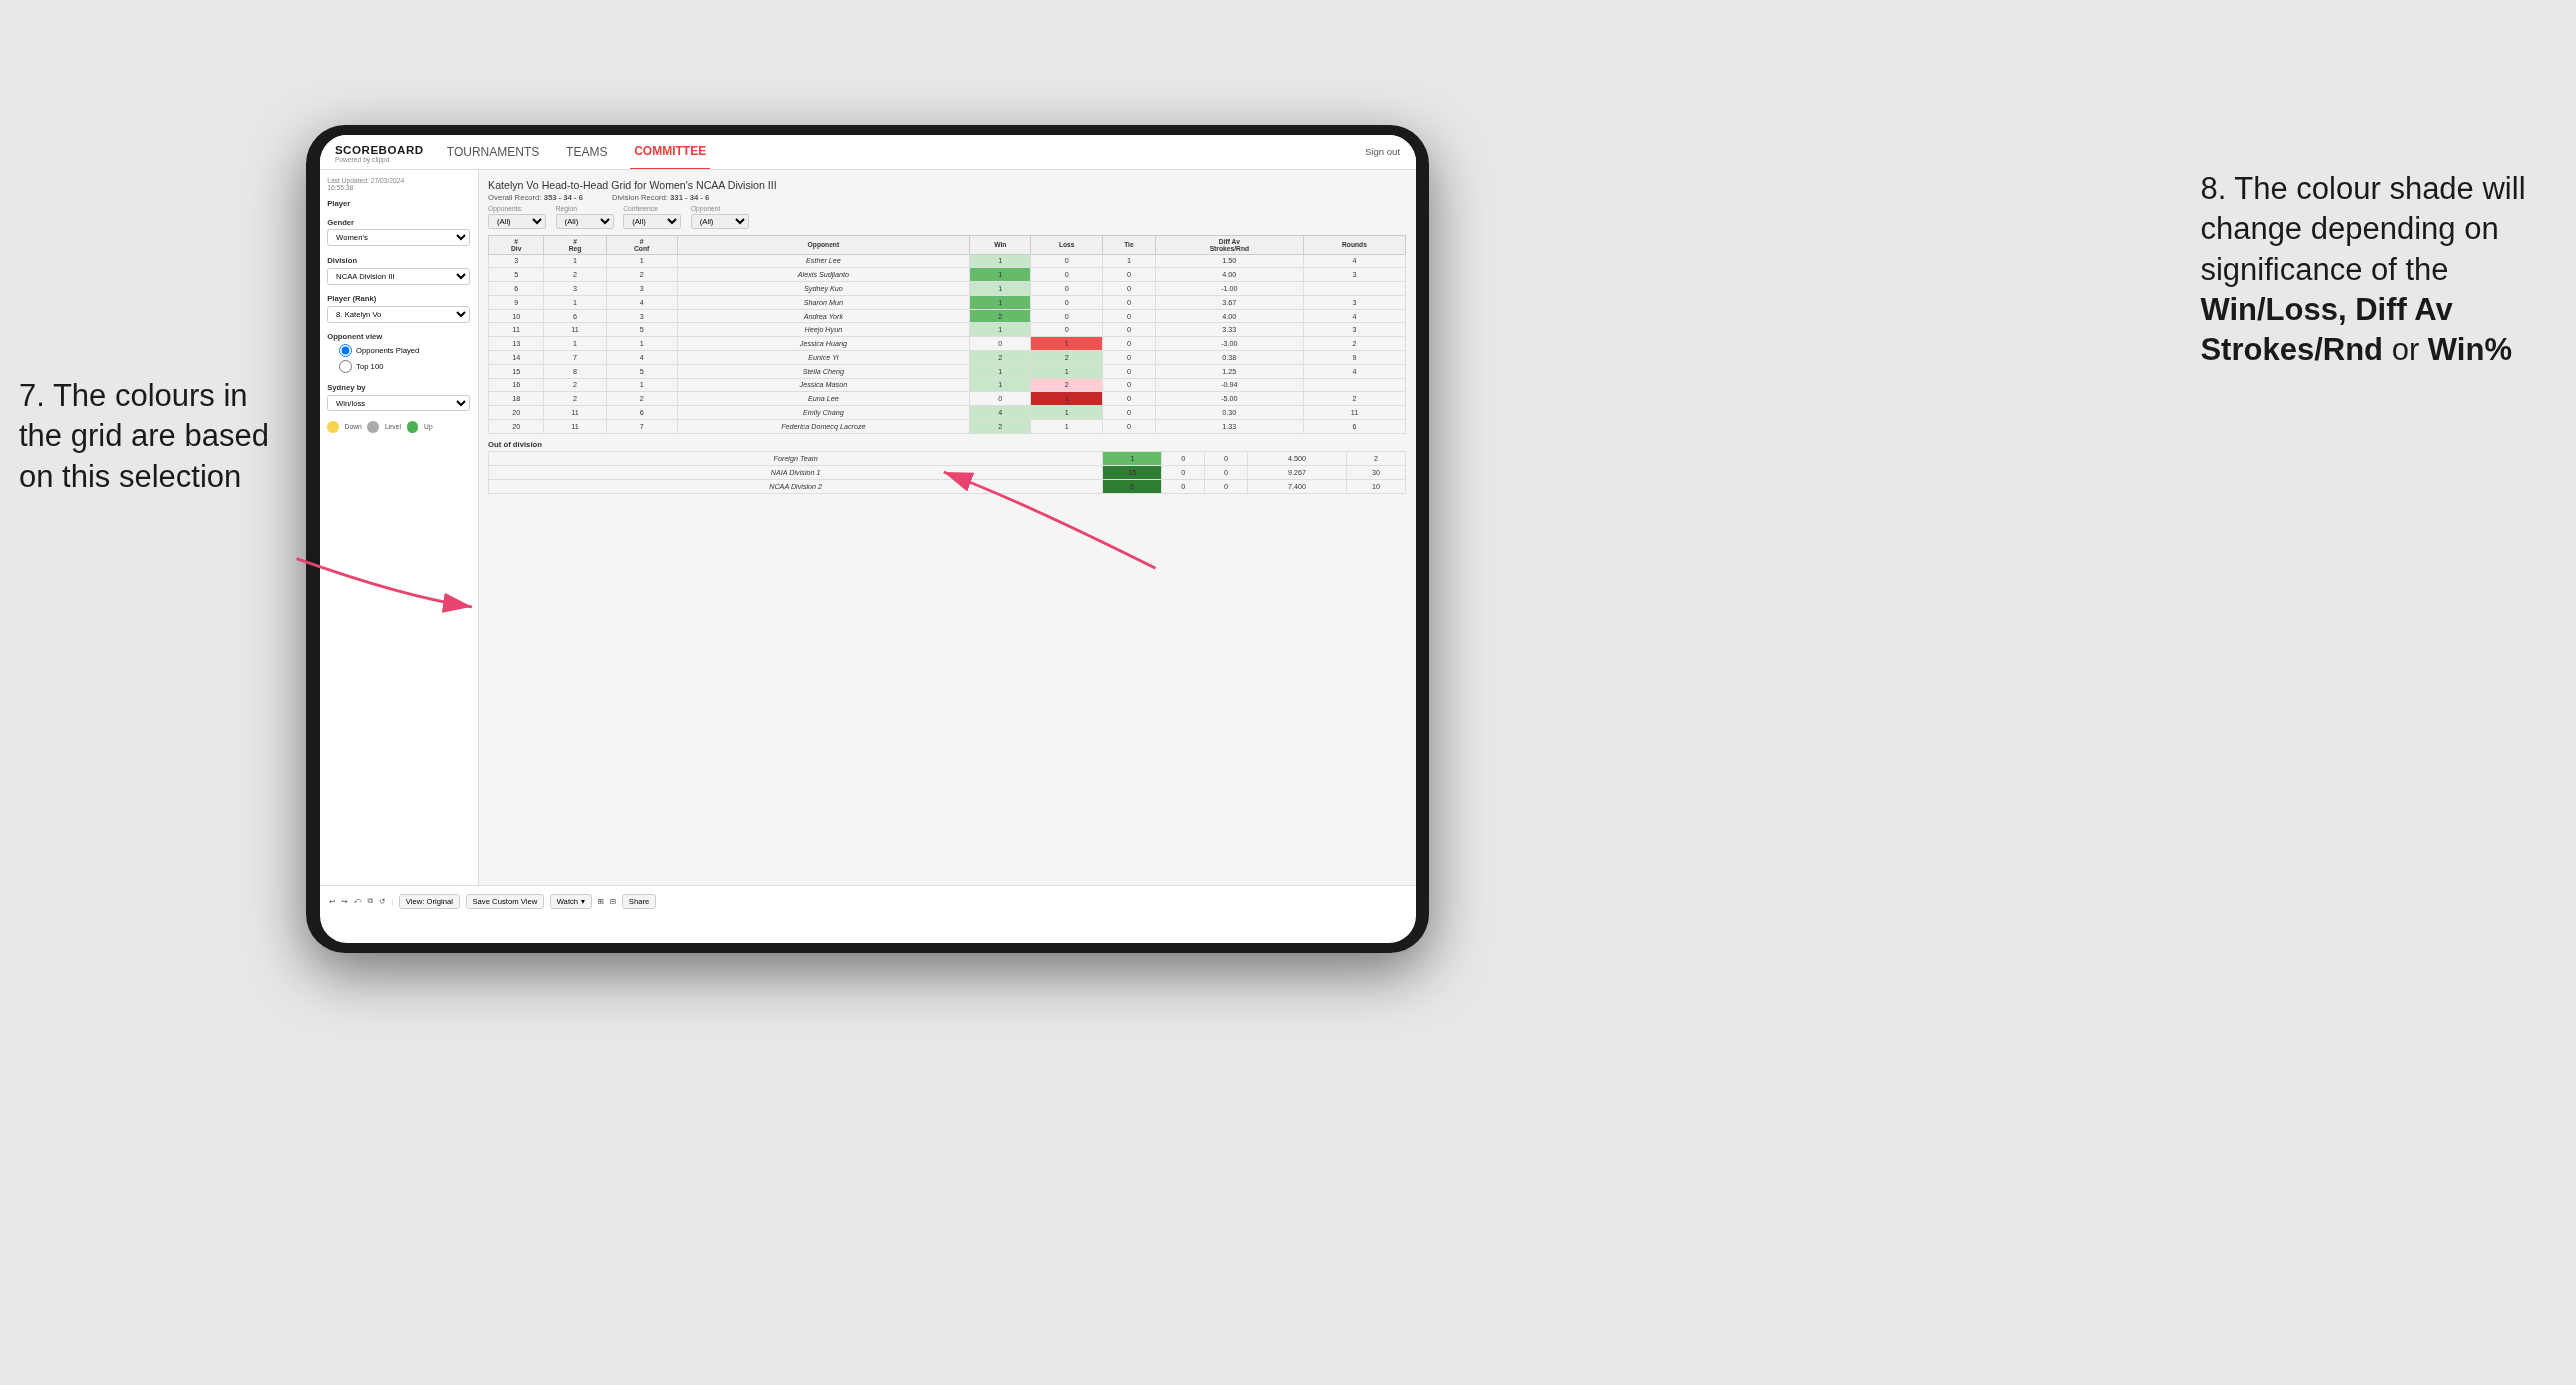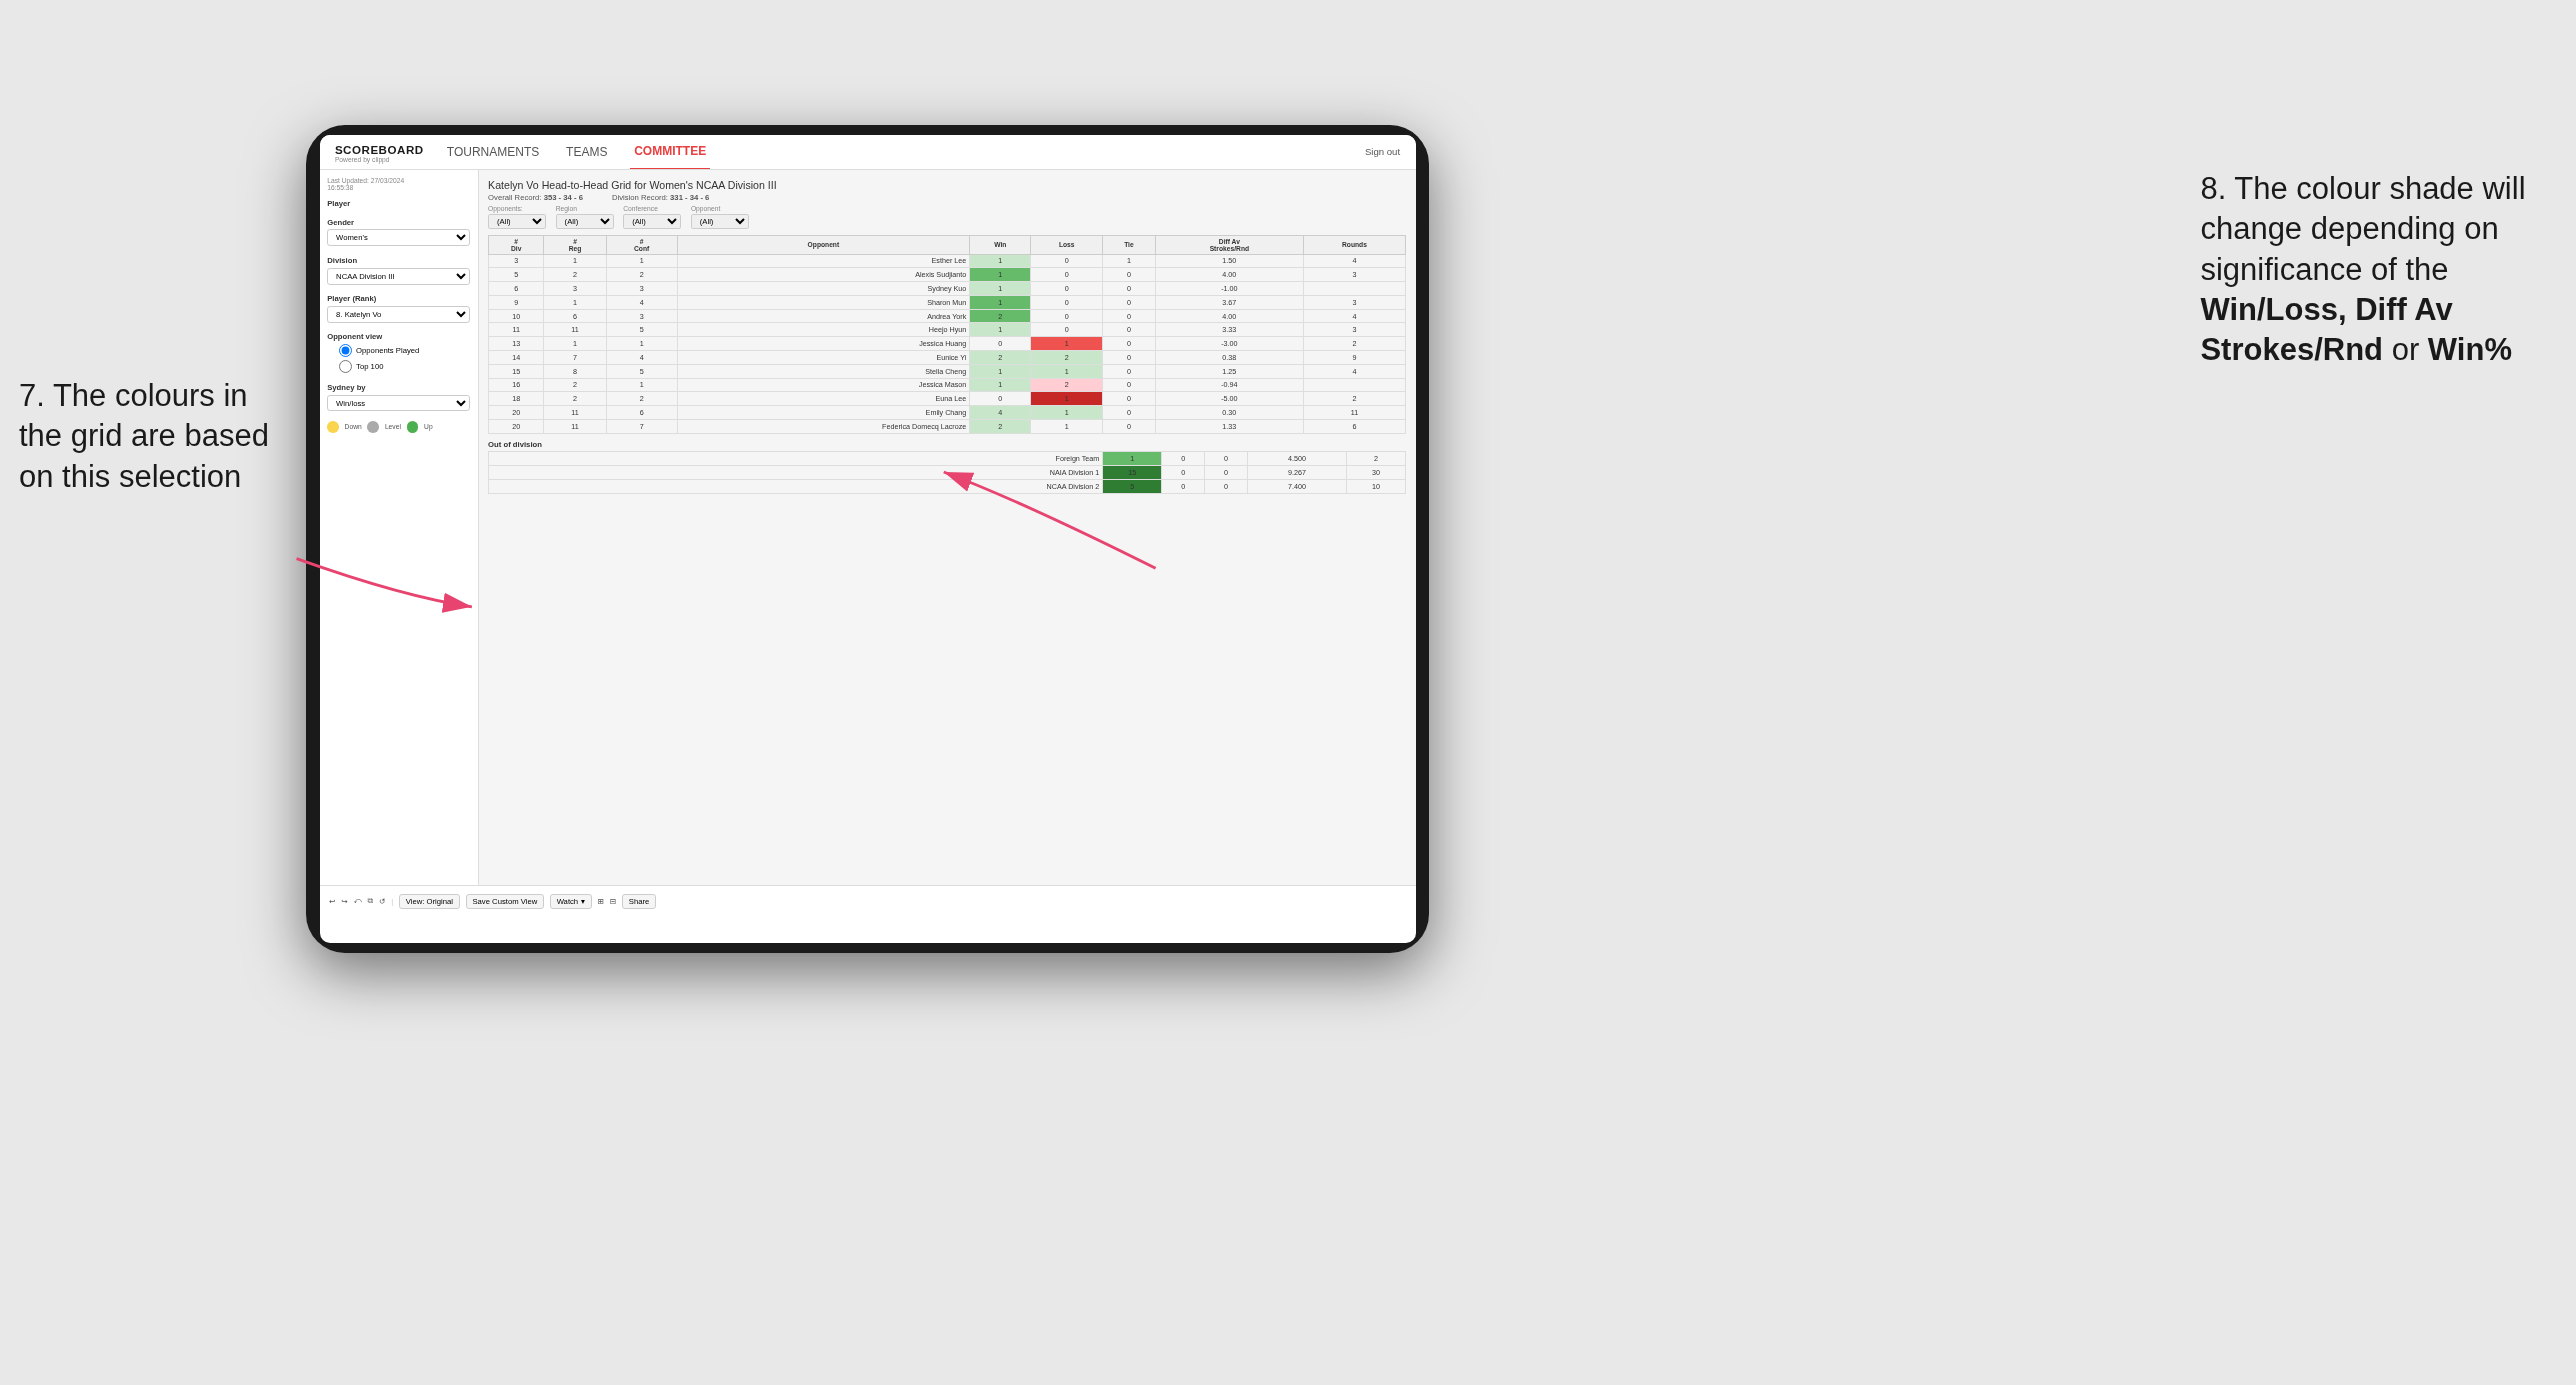--- a/index.html
+++ b/index.html
@@ -24,21 +24,21 @@
       box-shadow: 0 19px 58px rgba(0,0,0,0.5);
     }
 
     .tablet-screen {
       position: absolute;
       left: 13.5px;
       top: 9.6px;
       right: 13.5px;
       bottom: 9.6px;
       background: #fff;
-      border-radius: 10px;
+      border-radius: 27px;
       overflow: hidden;
     }
 
     
     .top-nav {
       background: #fff;
       border-bottom: 1px solid #ddd;
       display: flex;
       align-items: center;
       padding: 0 15.4px;
@@ -261,21 +261,22 @@
 
     .data-table td {
       border: 1px solid #ddd;
       padding: 1.9px 2.9px;
       text-align: center;
       font-size: 7.2px;
       color: #333;
     }
 
     .data-table td.name-col {
-      text-align: right;
+      text-align: center;
+      font-style: italic;
     }
 
     .cell-win-strong { background: #2e7d32; color: #fff; }
     .cell-win-medium { background: #66bb6a; color: #000; }
     .cell-win-light { background: #c8e6c9; color: #000; }
     .cell-loss-strong { background: #c62828; color: #fff; }
     .cell-loss-medium { background: #ef5350; color: #fff; }
     .cell-loss-light { background: #ffcdd2; color: #000; }
 
     .out-of-division-header {

